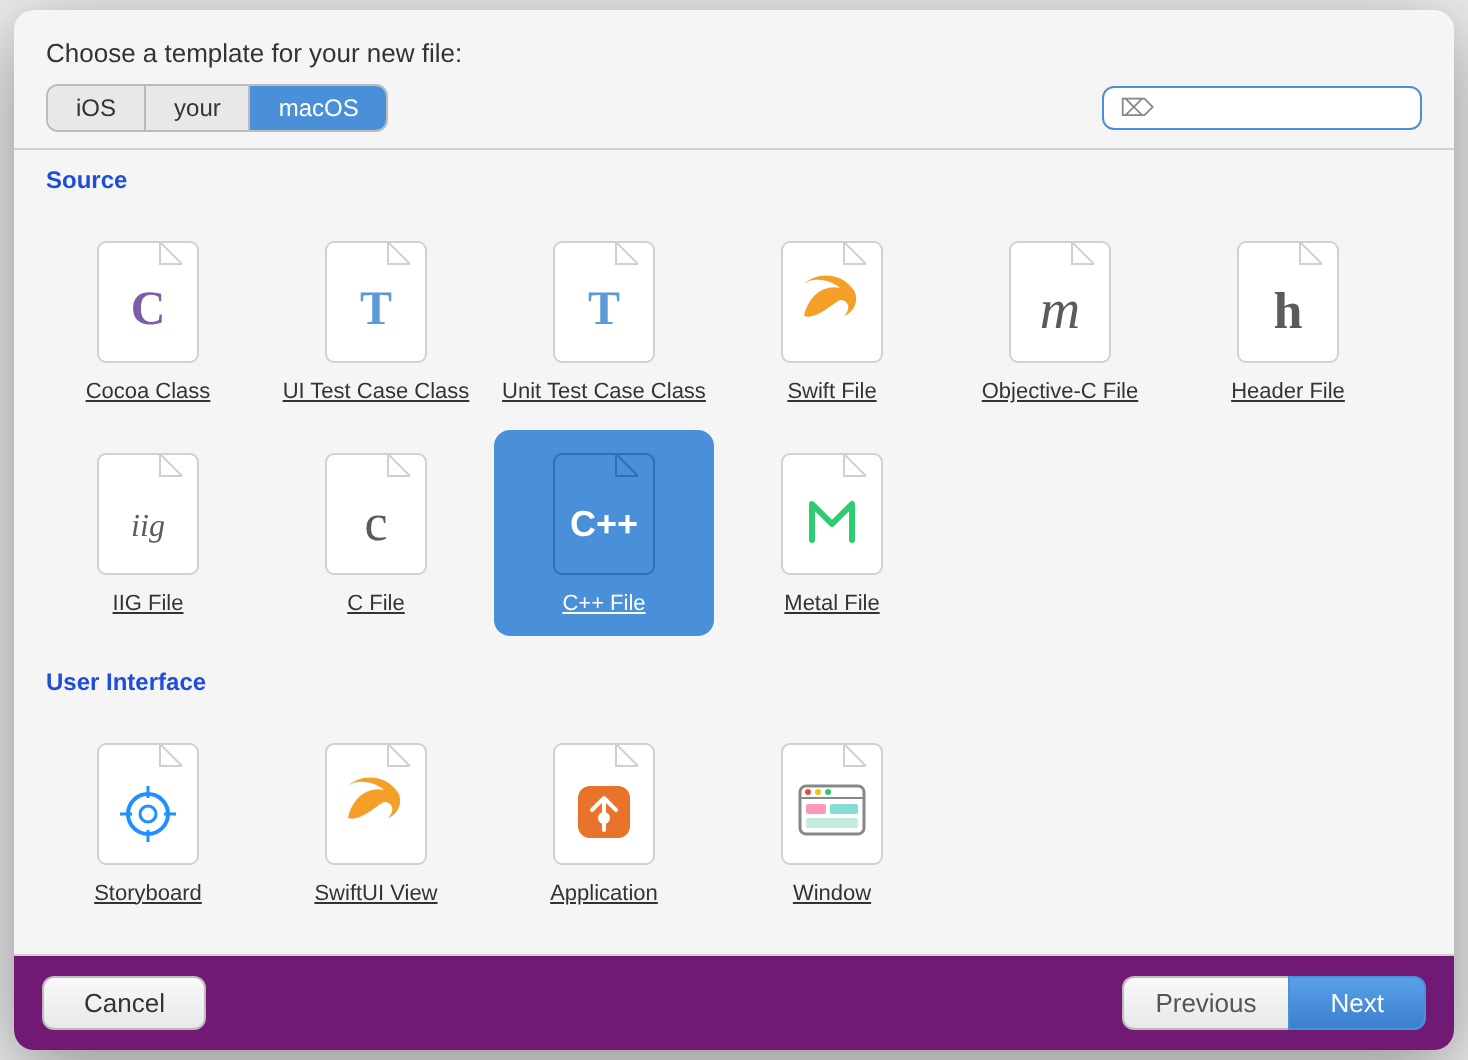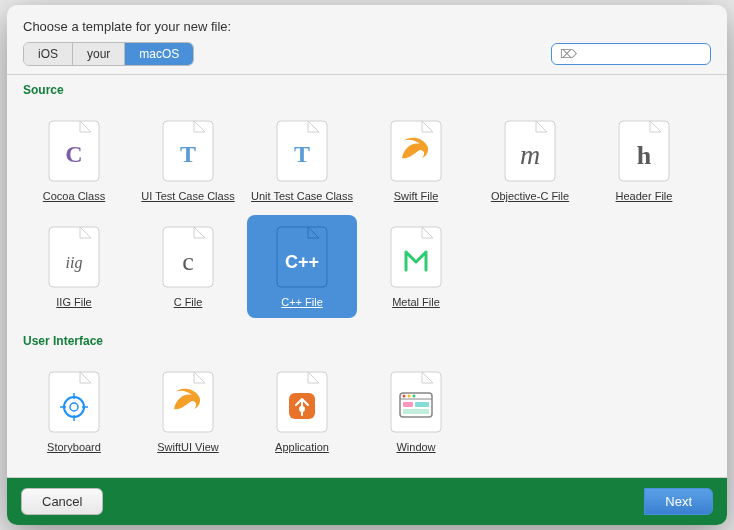--- a/index.html
+++ b/index.html
@@ -80,21 +80,21 @@
     .content-area {
       flex: 1;
       overflow-y: auto;
       border-top: 1px solid #d0d0d0;
       border-bottom: 1px solid #d0d0d0;
       padding: 0 8px;
     }
     .section-header {
       font-size: 12px;
       font-weight: 600;
-      color: #15803d;
+      color: #1d4ed8;
       padding: 8px 8px 4px 8px;
       background: #f5f5f5;
     }
     .items-grid {
       display: flex;
       flex-wrap: wrap;
       padding: 8px 4px 8px 4px;
       gap: 4px;
     }
     .file-item {
@@ -125,21 +125,21 @@
       font-size: 11px;
       color: #333;
       text-align: center;
       line-height: 1.3;
       text-decoration: underline;
     }
     .bottom-row {
       display: flex;
       align-items: center;
       padding: 10px 14px;
-      background: #15803d;
+      background: #701a75;
     }
     .cancel-btn {
       padding: 5px 20px;
       border-radius: 6px;
       border: 1px solid #bbb;
       background: linear-gradient(to bottom, #f9f9f9, #e8e8e8);
       font-size: 13px;
       cursor: pointer;
       color: #333;
     }
@@ -380,15 +380,16 @@
         <div class="item-label">Window</div>
       </div>
 
 
     </div>
   </div>
 
   <div class="bottom-row">
     <button class="cancel-btn">Cancel</button>
     <div class="spacer"></div>
+    <button class="prev-btn">Previous</button>
     <button class="next-btn">Next</button>
   </div>
 </div>
 
 </body></html>

